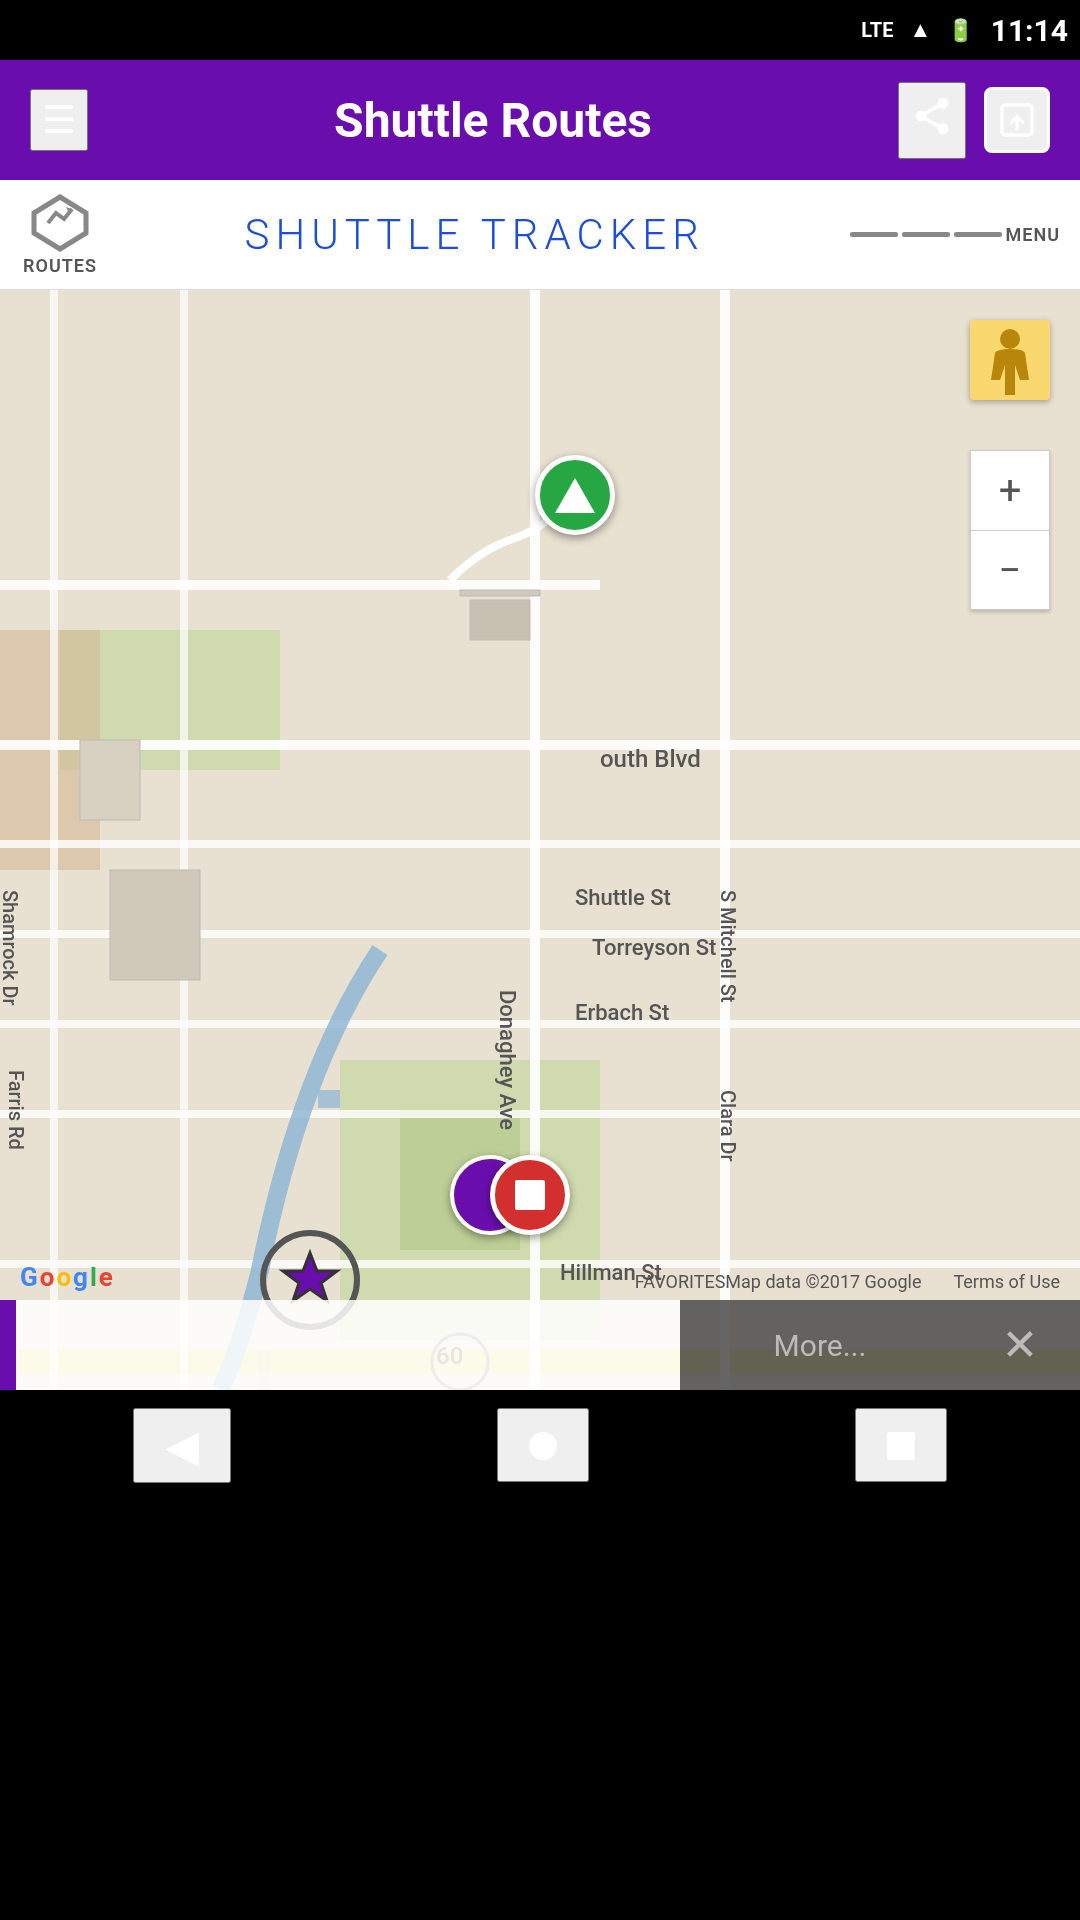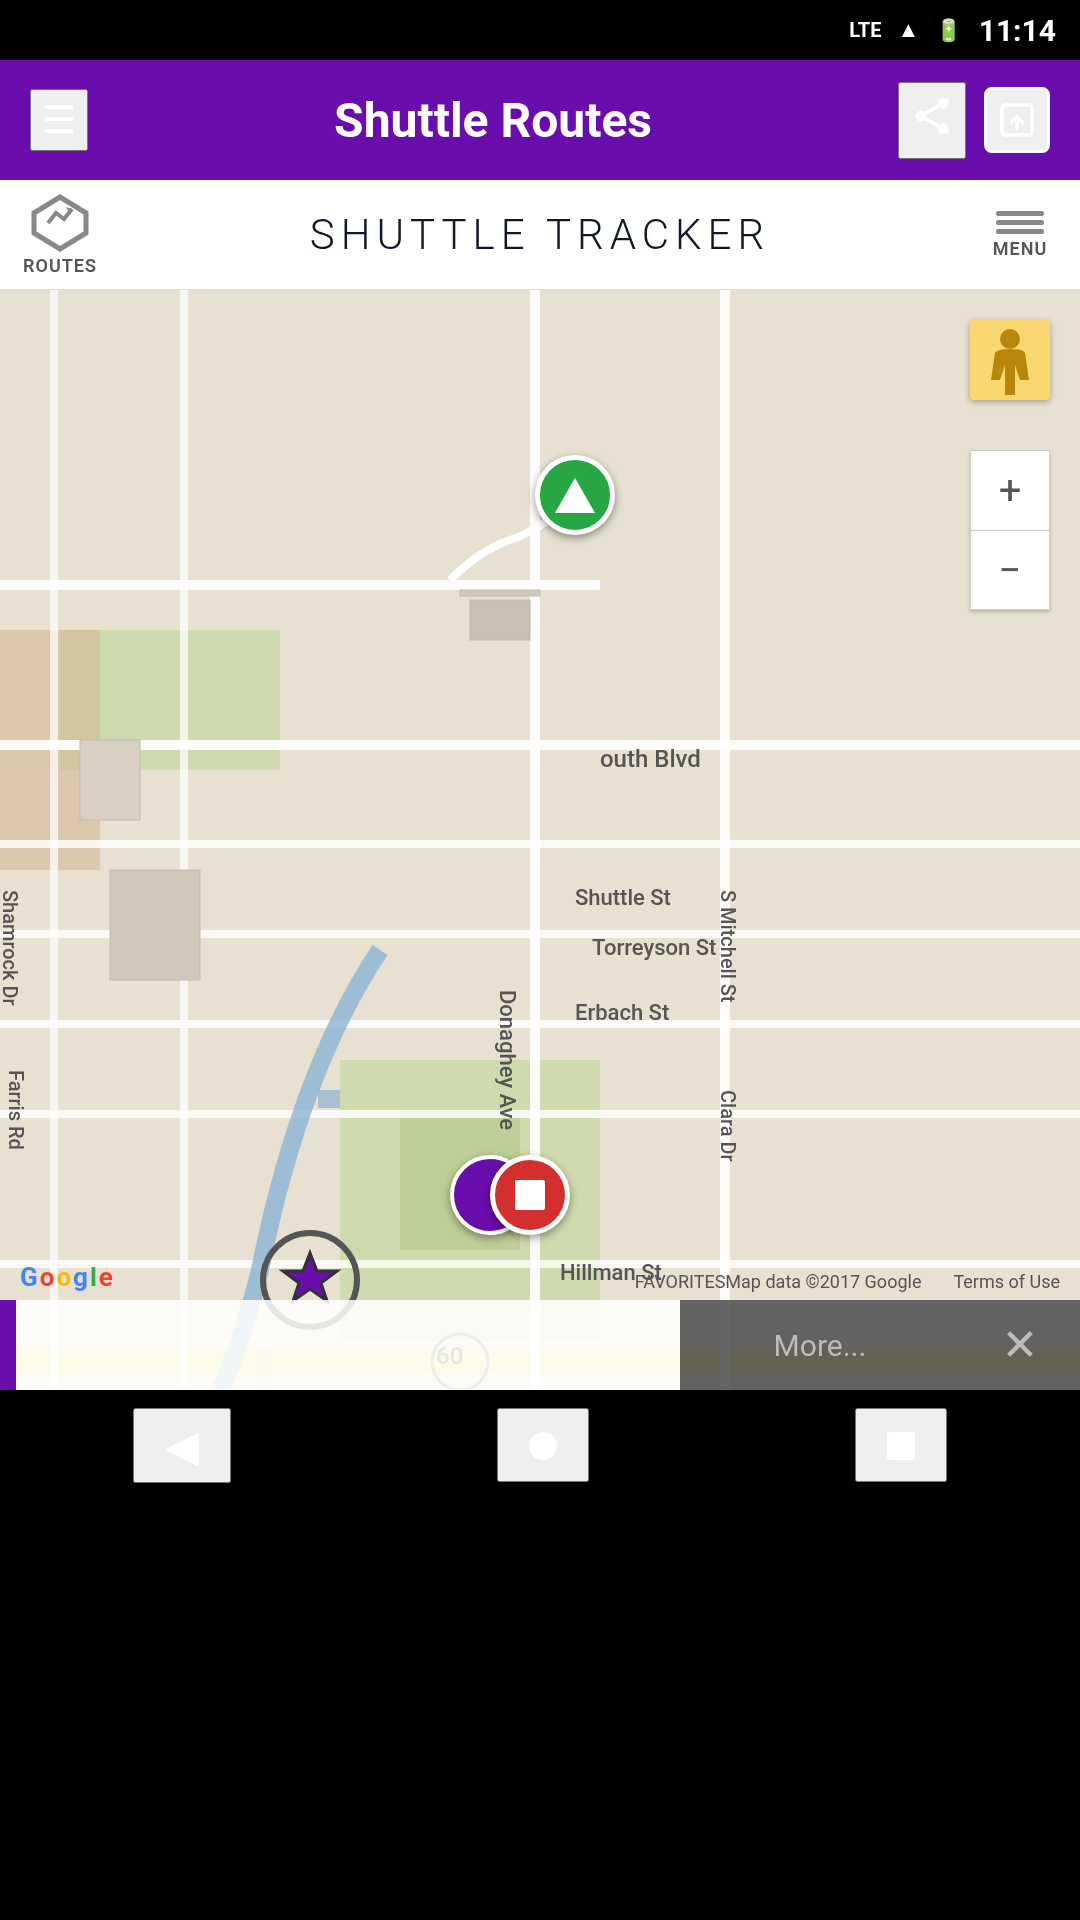--- a/index.html
+++ b/index.html
@@ -13,21 +13,21 @@
     }
 
     
     #status-bar {
       width: 100%;
       height: 60px;
       background: #000;
       display: flex;
       align-items: center;
       justify-content: flex-end;
-      padding: 0 24px;
+      padding: 0 12px;
       gap: 16px;
     }
     .status-icon {
       color: #fff;
       font-size: 22px;
     }
     #status-time {
       color: #fff;
       font-size: 30px;
       font-weight: bold;
@@ -110,26 +110,26 @@
       color: #555;
       margin-top: 2px;
       font-weight: 600;
       letter-spacing: 1px;
     }
     #tracker-title {
       flex: 1;
       text-align: center;
       font-size: 42px;
       font-weight: 300;
-      color: #0f172a;
+      color: #1d4ed8;
       letter-spacing: 6px;
     }
     #menu-lines-btn {
       display: flex;
-      flex-direction: column;
+      flex-direction: row;
       align-items: center;
       cursor: pointer;
       min-width: 80px;
       gap: 4px;
       justify-content: space-between;
     }
     .menu-line {
       width: 48px;
       height: 5px;
       background: #888;

